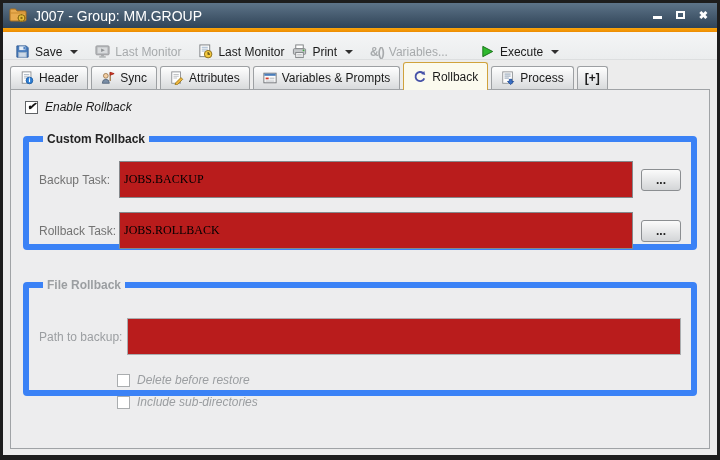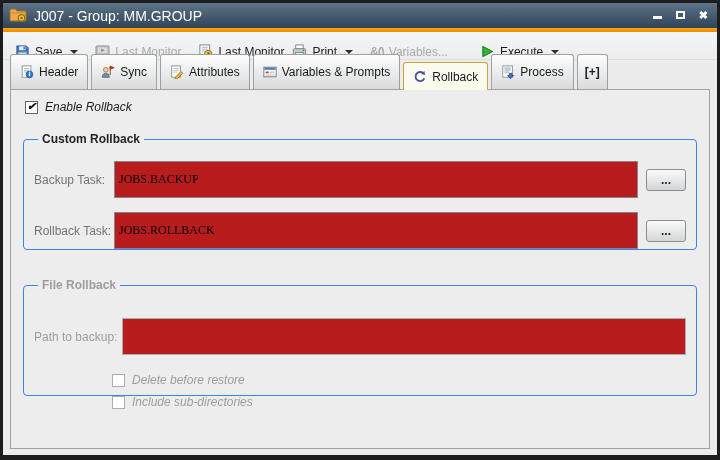--- a/index.html
+++ b/index.html
@@ -29,40 +29,40 @@
   }
   .tbtn { display:flex; align-items:center; gap:5px; padding:2px 4px; font-size:12px; color:#1b1b1b; white-space:nowrap; }
   .tbtn.disabled { color:#a7aaac; }
   .caret { width:0; height:0; border-left:4px solid transparent; border-right:4px solid transparent; border-top:4px solid #2f2f2f; margin-left:3px; }
   .icon-text { font-size:12px; font-weight:bold; color:#a7aaac; letter-spacing:-1px; }
   .tb-sep { width:6px; }
   
   .tabstrip { height:29px; flex:0 0 29px; display:flex; align-items:flex-end; padding:0 0 0 7px; background:#ececec; position:relative; z-index:3; }
   .tab {
     display:flex; align-items:center; gap:5px; font-size:12px; color:#1b1b1b;
-    height:35px; padding:0 9px; margin-right:3px;
+    height:23px; padding:0 9px; margin-right:3px;
     border:1px solid #9da0a3; border-bottom:none; border-radius:3px 3px 0 0;
     background:linear-gradient(#fefefe,#d8dadc); white-space:nowrap;
   }
   .tab.active {
     height:28px; margin-bottom:-1px;
     background:#fbfaee; border:1px solid #d0a23c; border-bottom:none;
   }
   .tab-plus { font-weight:bold; padding:0 7px; }
   
   .panel {
     flex:1; margin:0 7px 6px 7px; border:1px solid #a0a3a6;
     background:#ededee; padding:8px 10px; position:relative; z-index:1;
   }
   .cb { width:13px; height:13px; background:#fff; border:1px solid #5f6265; display:inline-flex; align-items:center; justify-content:center; flex:0 0 13px; position:relative; }
   .cb.checked::after { content:"✔"; font-size:11px; font-weight:bold; color:#141414; position:relative; top:-1px; }
   .cb.disabled { border-color:#aaadaf; }
   .cbrow { display:flex; align-items:center; gap:7px; font-size:12px; color:#1b1b1b;font-style:italic; }
   .enable-row { margin:2px 0 0 4px; }
-  fieldset.group { border:1px solid #3b82f6; border-radius:4px; margin:8px 2px; padding:0 10px 3px 10px; height:118px; }
+  fieldset.group { border:6px solid #3b82f6; border-radius:4px; margin:8px 2px; padding:0 10px 3px 10px; height:118px; }
   fieldset.group legend { font-size:12px; font-weight:bold; color:#242424; padding:0 4px; margin-left:4px; }
   #custom-rollback-group { margin-top:18px; }
   #file-rollback-group { margin-top:28px; }
   #file-rollback-group legend { font-weight:bold; color:#9b9ea1; }
   .frow { display:flex; align-items:center; margin-top:14px; }
   .frow label { width:80px; font-size:12px; color:#737373; flex:0 0 80px; }
   .frow input {
     flex:1; height:37px; border:1px solid #85888b; background:#b91c1c;
     font-family:Liberation Serif, serif; font-size:12px; padding:1px 4px; outline:none;
   }

